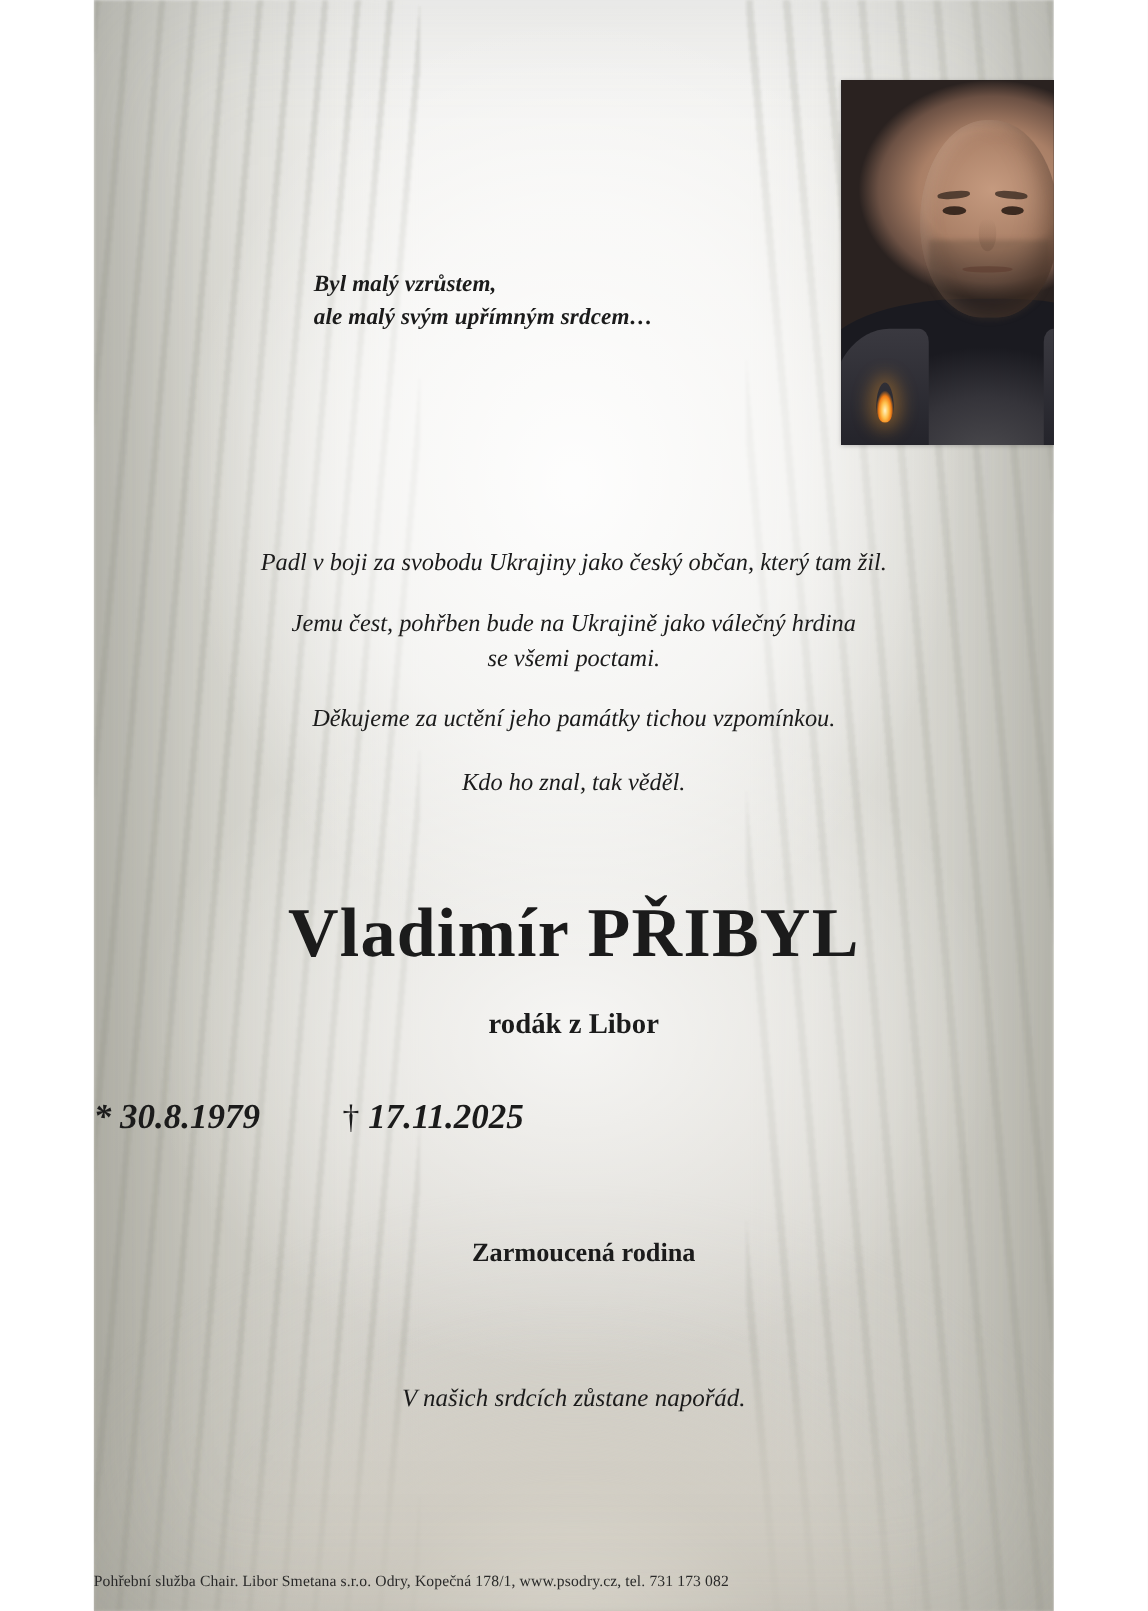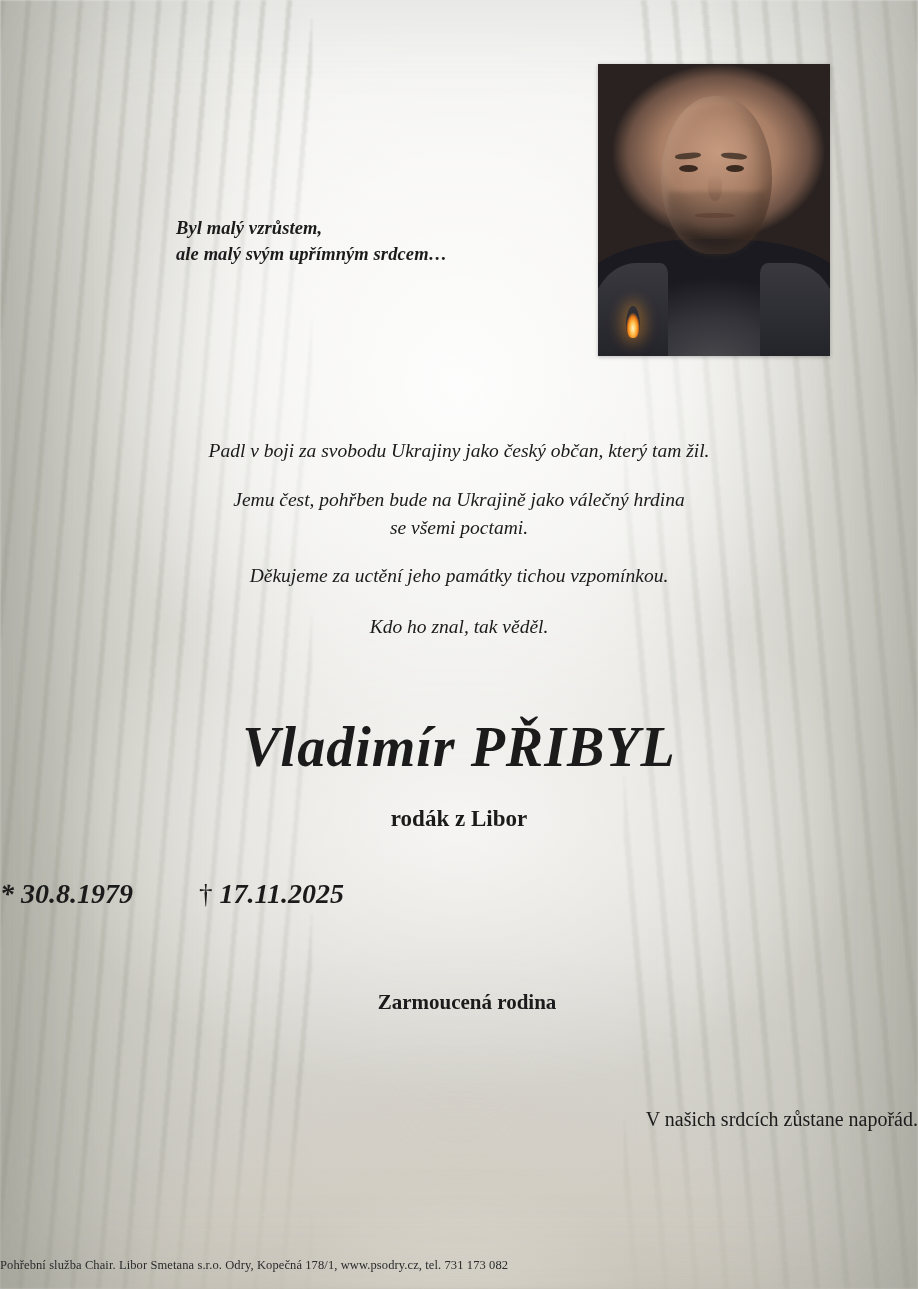--- a/index.html
+++ b/index.html
@@ -4,21 +4,21 @@
 <title>Parte</title>
 <style>
   html, body {
     margin: 0;
     padding: 0;
     background: #ffffff;
   }
 
   #page {
     position: relative;
-    width: 918px;
+    width: 768px;
     height: 1289px;
     margin: 0 auto;
     overflow: hidden;
     background: #f2f1ef;
     font-family: "Liberation Serif", "DejaVu Serif", serif;
     color: #1b1b1b;
   }
 
   
   .bg-base {
@@ -227,21 +227,20 @@
   .verse-1 { top: 437px; }
   .verse-2 { top: 486px; }
   .verse-3 { top: 562px; }
   .verse-4 { top: 613px; }
 
   .name {
     position: absolute;
     left: 0; right: 0;
     top: 715px;
     text-align: center;
-    font-style: italic;
     font-weight: bold;
     font-size: 56px;
     letter-spacing: 1px;
   }
   .origin {
     position: absolute;
     left: 0; right: 0;
     top: 806px;
     text-align: center;
     font-weight: bold;
@@ -265,21 +264,22 @@
     top: 990px;
     text-align: center;
     font-weight: bold;
     font-size: 21px;
     margin-left: 16px;
   }
   .closing {
     position: absolute;
     left: 0; right: 0;
     top: 1108px;
-    text-align: right;
+    text-align: center;
+    font-style: italic;
     font-size: 20px;
   }
   .footer {
     position: absolute;
     left: 0; right: 0;
     top: 1258px;
     text-align: left;
     font-size: 12.5px;
     color: #2a2a2a;
     letter-spacing: 0.1px;

